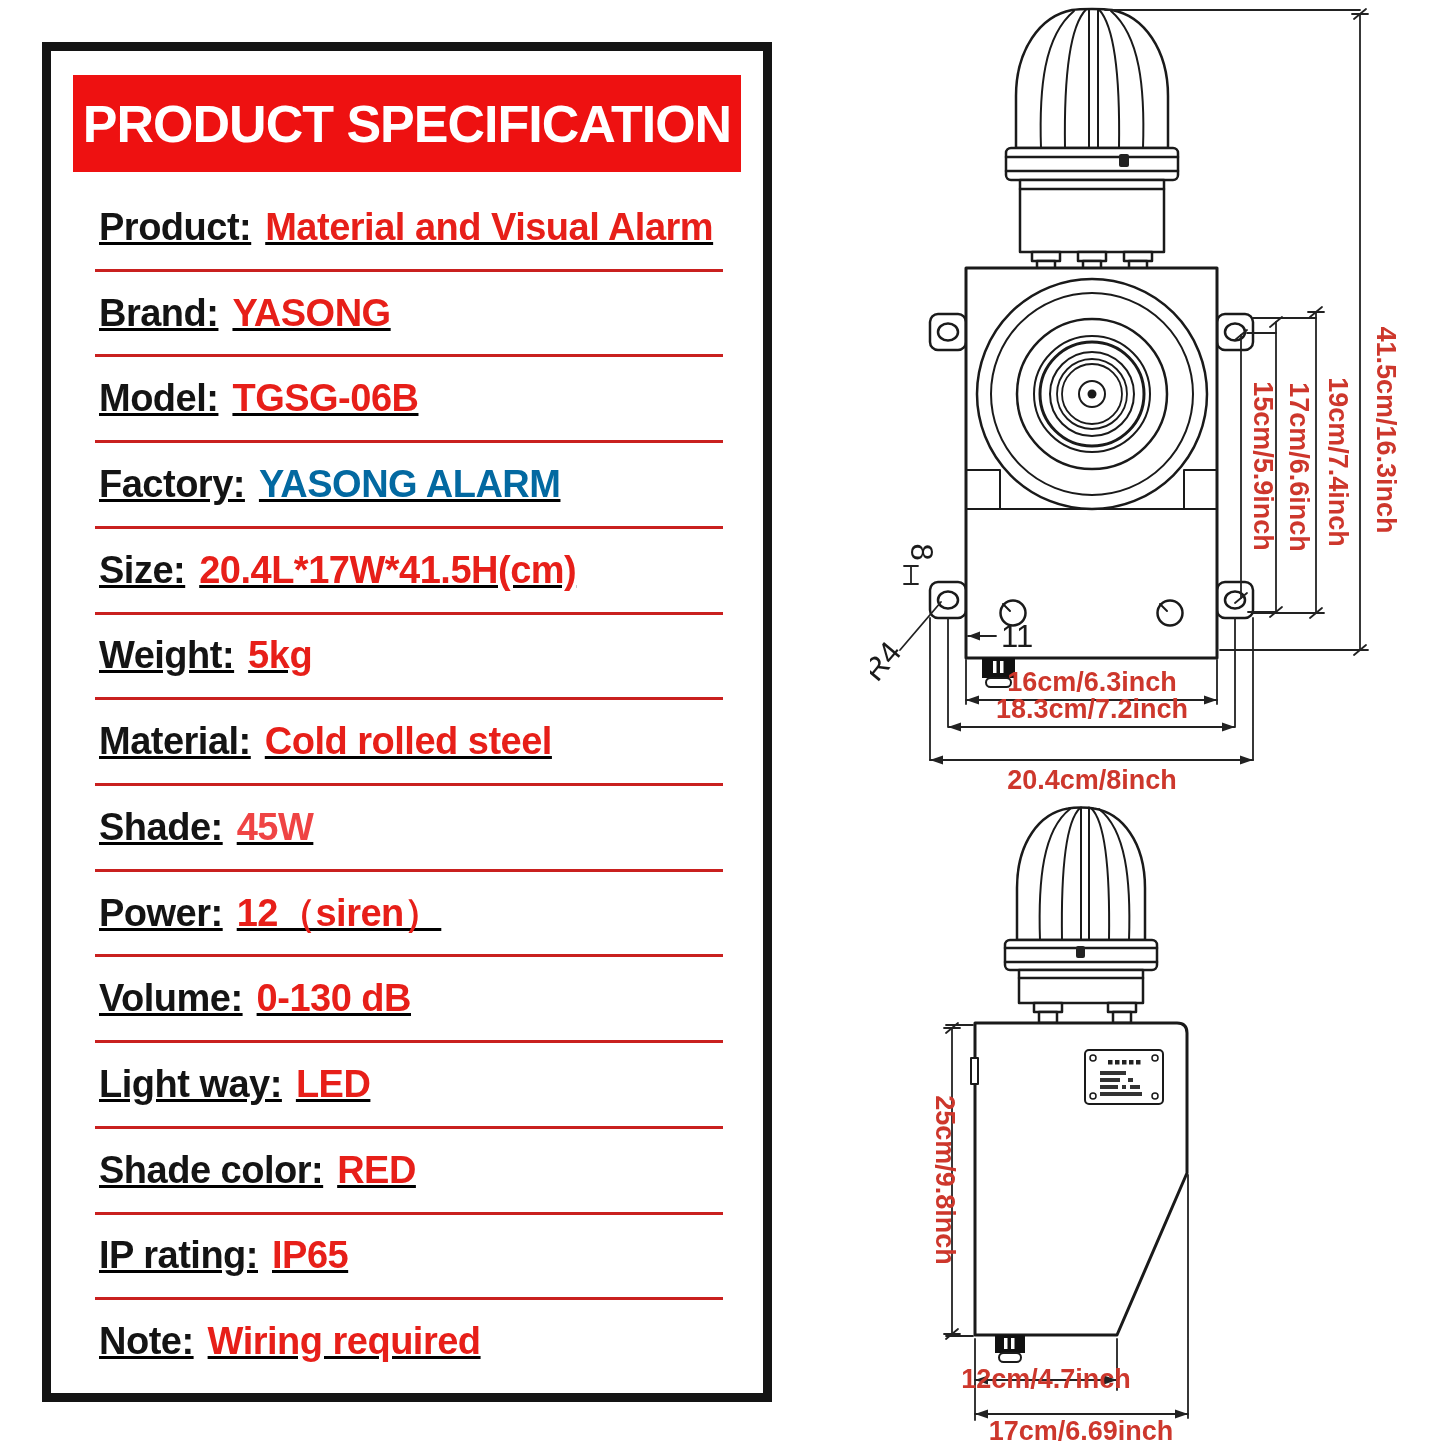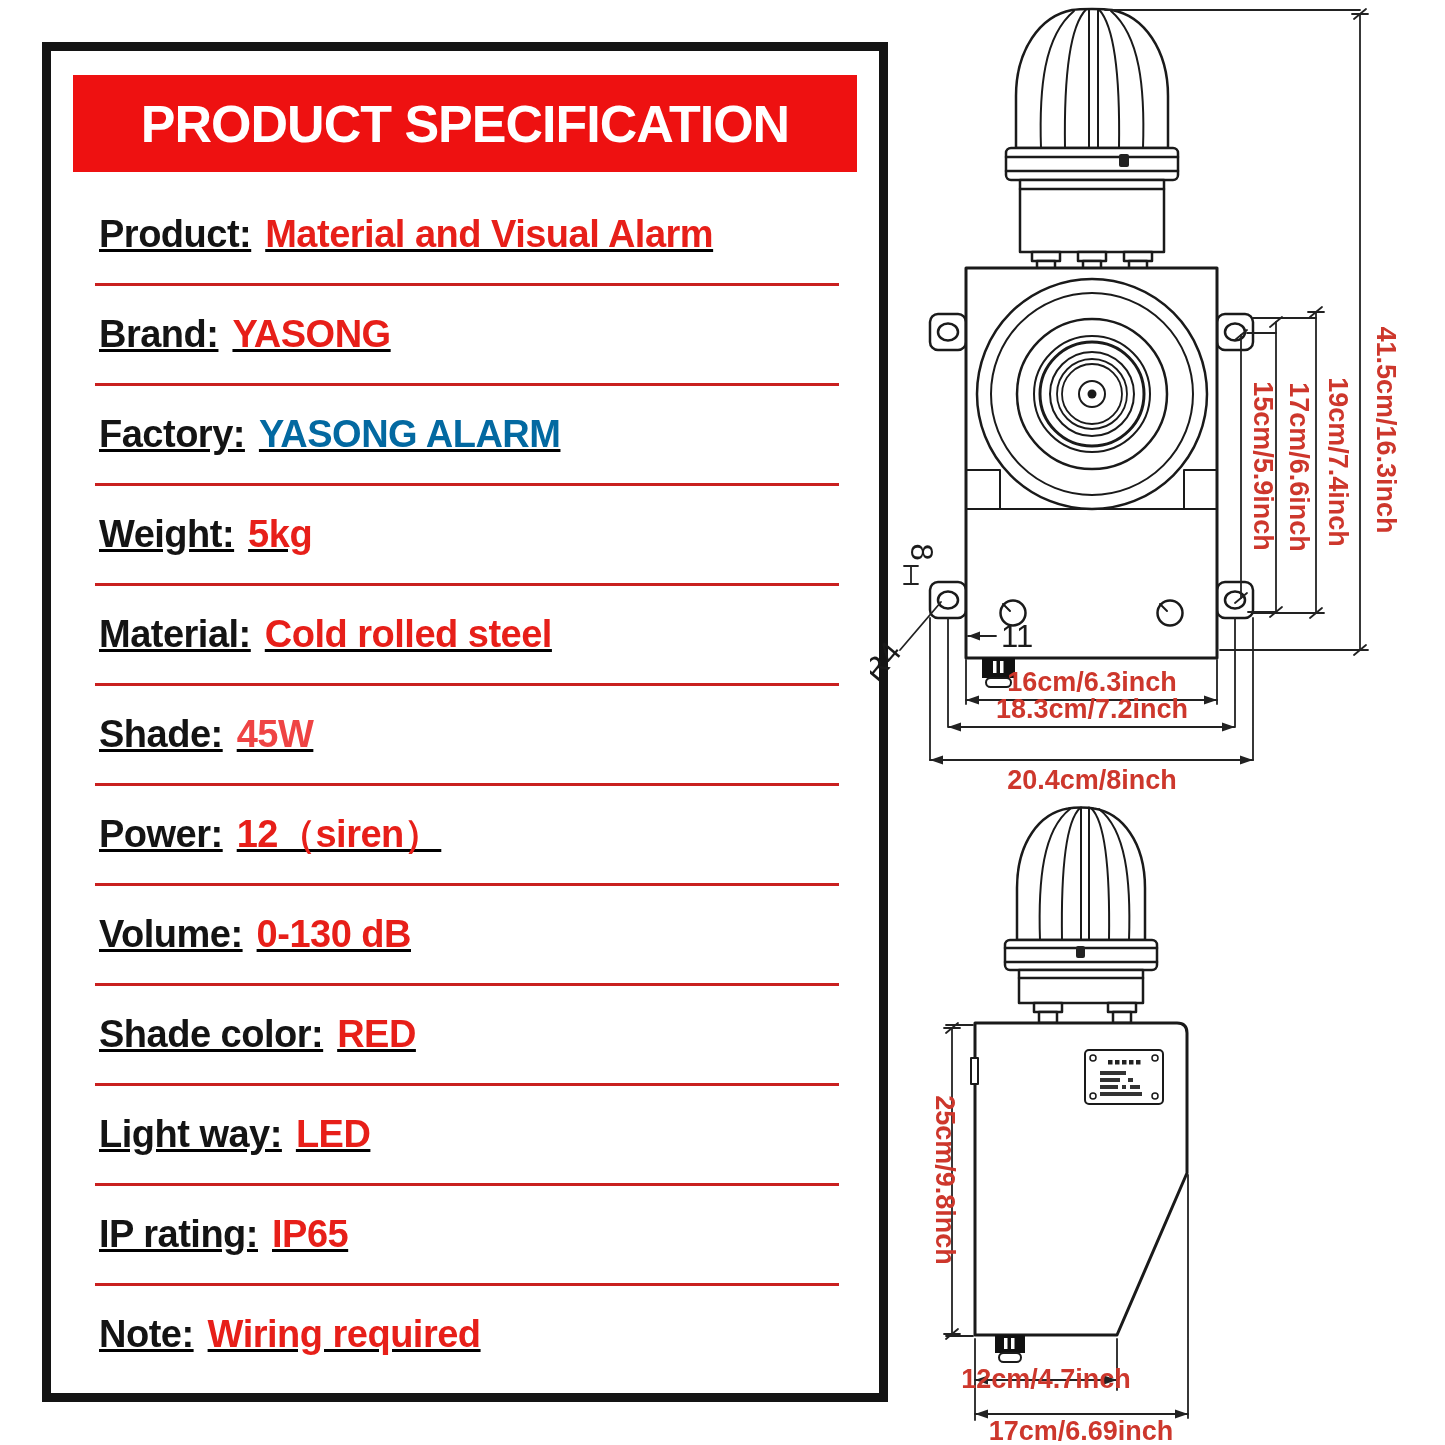--- a/index.html
+++ b/index.html
@@ -1,18 +1,18 @@
 <!DOCTYPE html>
 <html><head>
 <meta charset="utf-8">
 <style>
   html,body{margin:0;padding:0;background:#ffffff;}
   body{width:1445px;height:1445px;position:relative;font-family:"Liberation Sans",sans-serif;overflow:hidden;}
   .spec-panel{
-    position:absolute;left:42px;top:42px;width:846px;height:1360px;
+    position:absolute;left:42px;top:42px;width:730px;height:1360px;
     border:9px solid #141414;background:#ffffff;box-sizing:border-box;
     display:flex;flex-direction:column;
   }
   .spec-header{
     margin:24px 22px 0 22px;height:97px;flex:0 0 97px;
     display:flex;align-items:center;justify-content:center;
     color:#ffffff;font-weight:bold;font-size:52px;letter-spacing:-1px;
   }
   .spec-rows{flex:1;display:flex;flex-direction:column;margin:14px 0 10px 0;}
   .spec-row{
@@ -38,50 +38,58 @@
   <div class="spec-rows">
     <div class="spec-row bordered">
         <span class="spec-label">Product:</span>
         <span class="spec-value" style="color:#e71f19">Material and Visual Alarm</span>
       </div>
     <div class="spec-row bordered">
         <span class="spec-label">Brand:</span>
         <span class="spec-value" style="color:#e71f19">YASONG</span>
       </div>
     <div class="spec-row bordered">
+        <span class="spec-label">Model:</span>
+        <span class="spec-value" style="color:#e71f19">TGSG-06B</span>
+      </div>
+    <div class="spec-row bordered">
         <span class="spec-label">Factory:</span>
         <span class="spec-value" style="color:#0369a1">YASONG ALARM</span>
       </div>
     <div class="spec-row bordered">
+        <span class="spec-label">Size:</span>
+        <span class="spec-value" style="color:#e71f19">20.4L*17W*41.5H(cm)</span>
+      </div>
+    <div class="spec-row bordered">
         <span class="spec-label">Weight:</span>
         <span class="spec-value" style="color:#e71f19">5kg</span>
       </div>
     <div class="spec-row bordered">
         <span class="spec-label">Material:</span>
         <span class="spec-value" style="color:#e71f19">Cold rolled steel</span>
       </div>
     <div class="spec-row bordered">
         <span class="spec-label">Shade:</span>
         <span class="spec-value" style="color:#ef4444">45W</span>
       </div>
     <div class="spec-row bordered">
         <span class="spec-label">Power:</span>
         <span class="spec-value" style="color:#e71f19">12（siren）</span>
       </div>
     <div class="spec-row bordered">
         <span class="spec-label">Volume:</span>
         <span class="spec-value" style="color:#e71f19">0-130 dB</span>
       </div>
     <div class="spec-row bordered">
+        <span class="spec-label">Light way:</span>
+        <span class="spec-value" style="color:#e71f19">LED</span>
+      </div>
+    <div class="spec-row bordered">
         <span class="spec-label">Shade color:</span>
         <span class="spec-value" style="color:#e71f19">RED</span>
-      </div>
-    <div class="spec-row bordered">
-        <span class="spec-label">Light way:</span>
-        <span class="spec-value" style="color:#e71f19">LED</span>
       </div>
     <div class="spec-row bordered">
         <span class="spec-label">IP rating:</span>
         <span class="spec-value" style="color:#e71f19">IP65</span>
       </div>
     <div class="spec-row">
         <span class="spec-label">Note:</span>
         <span class="spec-value" style="color:#e71f19">Wiring required</span>
       </div>
   </div>

